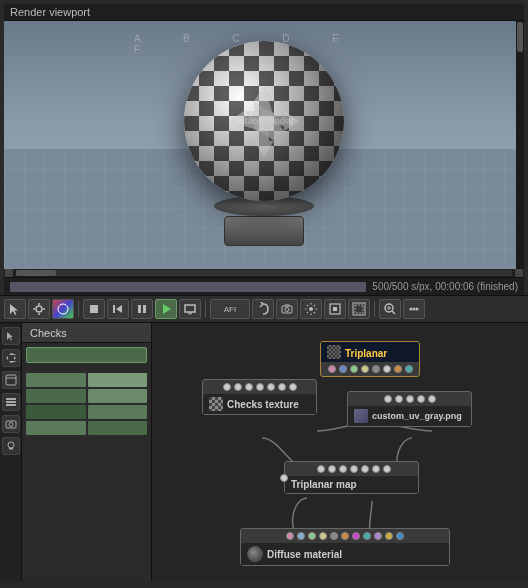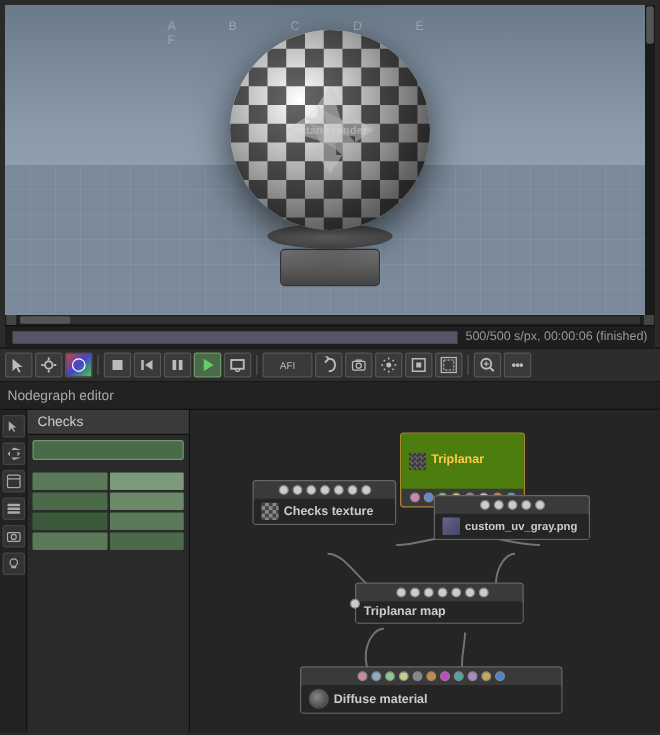--- a/index.html
+++ b/index.html
@@ -448,20 +448,21 @@
       align-items: center;
       justify-content: center;
       gap: 3px;
       padding: 3px 4px;
     }
   </style>
 </head>
 <body>
 
 <div id="render-viewport">
+  <div id="viewport-title">Render viewport</div>
   <div id="viewport-canvas">
 
     <div class="ball-container">
       <div class="ball">
         <div class="checker-overlay"></div>
         <span class="octane-logo">octane render</span>
 
         <svg style="position:absolute;top:50%;left:50%;transform:translate(-50%,-50%);opacity:0.7" width="90" height="90" viewBox="0 0 90 90">
 
           <path d="M45 10 L55 25 L50 25 Q55 45 65 55 L55 55 Q40 45 40 25 L35 25 Z" fill="rgba(200,200,200,0.7)"></path>
@@ -590,23 +591,20 @@
   <div class="toolbar-btn">
     <svg viewBox="0 0 14 14">
         <circle cx="4" cy="7" r="1.5" fill="#bbb"></circle>
         <circle cx="7" cy="7" r="1.5" fill="#bbb"></circle>
         <circle cx="10" cy="7" r="1.5" fill="#bbb"></circle>
       </svg>
   </div>
 </div>
 
 <div id="nodegraph-section">
-  <div id="nodegraph-header">
-    <span id="nodegraph-title">Nodegraph editor</span>
-  </div>
   <div id="nodegraph-body">
 
     <div id="left-icons">
       <div class="left-icon">
         <svg width="12" height="12" viewBox="0 0 12 12">
             <path d="M2 2L2 10L4.5 7.5L6 10.5L7 10L5.5 7H8Z" fill="#aaa"></path>
           </svg>
       </div>
       <div class="left-icon">
         <svg width="12" height="12" viewBox="0 0 12 12">
@@ -675,21 +673,21 @@
         <path d="M 110 115 C 130 115 140 155 180 158" stroke="#888" stroke-width="1.5" fill="none" opacity="0.8"></path>
 
         <path d="M 260 115 C 245 115 235 155 260 158" stroke="#888" stroke-width="1.5" fill="none" opacity="0.8"></path>
 
         <path d="M 220 178 C 220 195 210 215 230 218" stroke="#888" stroke-width="1.5" fill="none" opacity="0.8"></path>
 
         <path d="M 155 175 C 140 175 130 215 160 222" stroke="#888" stroke-width="1.5" fill="none" opacity="0.8"></path>
       </svg>
 
       <div class="node" id="node-triplanar" style="top:18px;left:168px;width:100px;border-color:#aa8833;">
-        <div class="node-header" style="background:#4d7c0f;color:#ffcc44;padding:15px 6px;display:flex;align-items:flex-start;gap:4px;">
+        <div class="node-header" style="background:#0f172a;color:#ffcc44;padding:3px 6px;display:flex;align-items:flex-end;gap:4px;">
           <div style="width:14px;height:14px;background:repeating-conic-gradient(#666 0% 25%,#333 0% 50%);background-size:4px 4px;border-radius:1px;flex-shrink:0;"></div>
           <span>Triplanar</span>
         </div>
         <div class="ports-bottom">
           <div class="port pink"></div>
           <div class="port blue"></div>
           <div class="port green"></div>
           <div class="port yellow"></div>
           <div class="port gray"></div>
           <div class="port white"></div>

